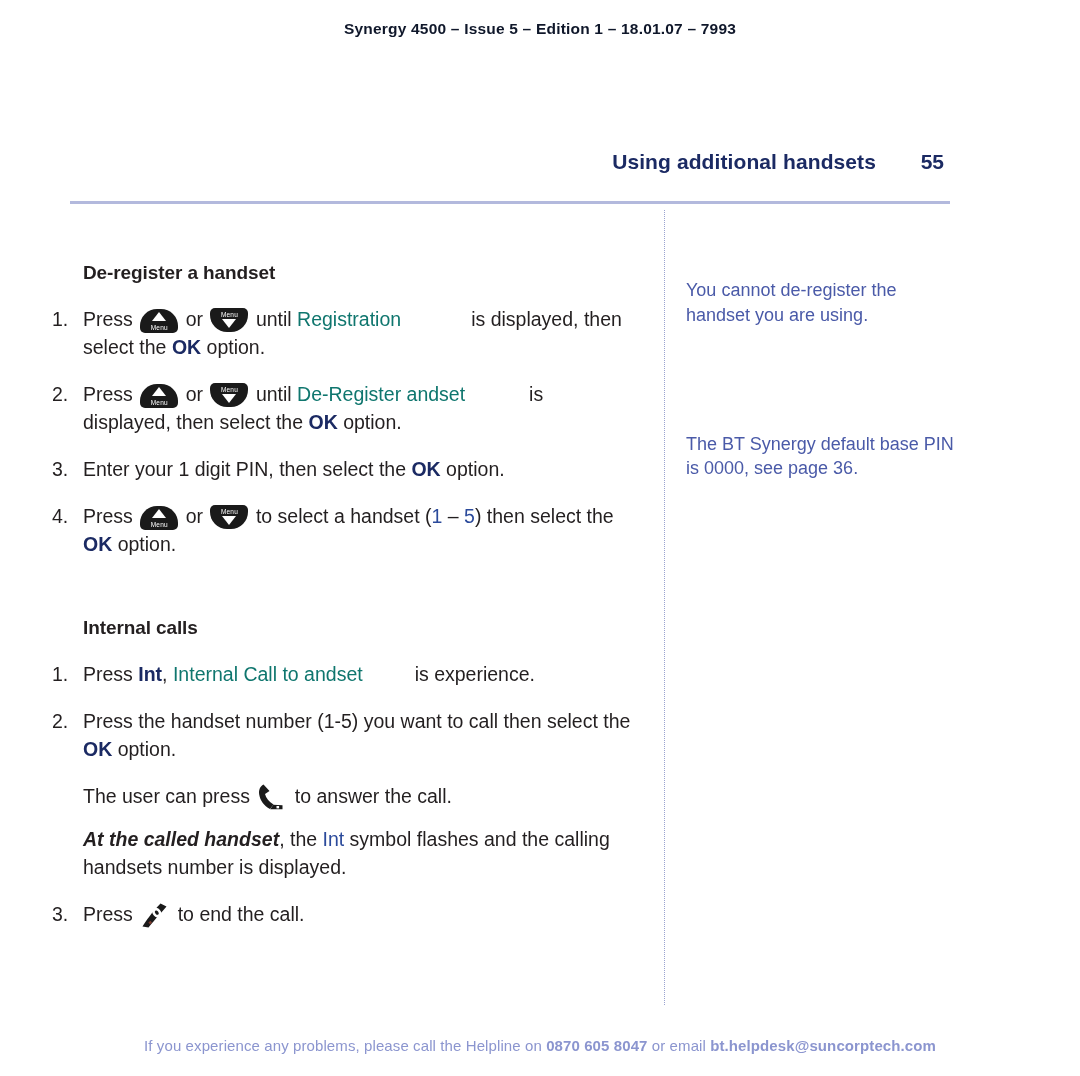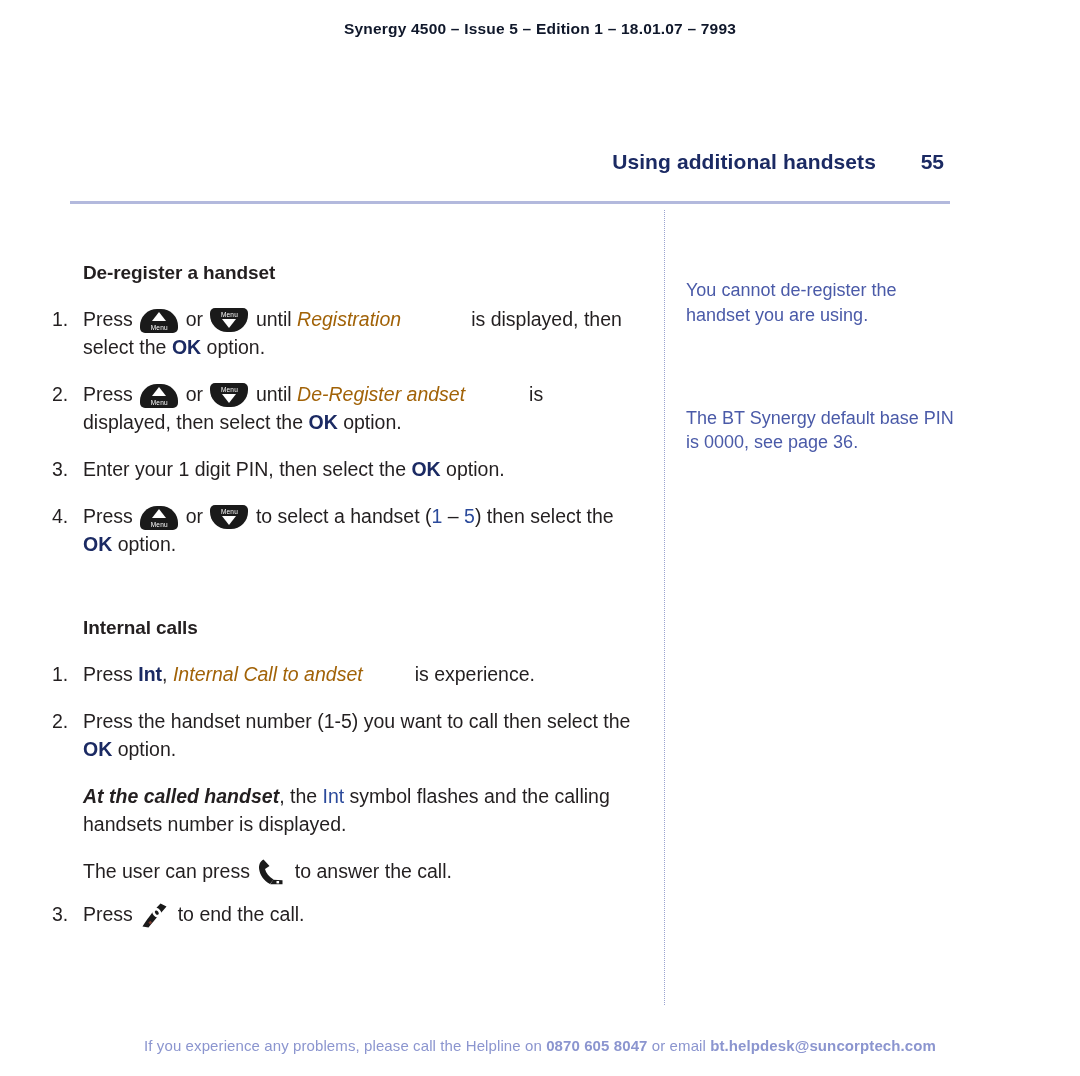--- a/index.html
+++ b/index.html
@@ -125,22 +125,21 @@
   }
   p.body.tight { margin-bottom: 14px; }
 
   
   .ok {
     font-weight: bold;
     color: #1b2a63;
   }
   .blue-num { color: #2b4a9b; }
   .disp {
-    font-style: italic;
-    color: #a16207;
+    color: #0f766e;
   }
   .gap-sm { display: inline-block; width: 52px; }
   .gap-md { display: inline-block; width: 64px; }
   .gap-lg { display: inline-block; width: 70px; }
   .bold-ital {
     font-weight: bold;
     font-style: italic;
     color: #231f20;
   }
   .int-bold {
@@ -211,21 +210,21 @@
     margin: 0 2px;
   }
   .phone-ico svg { display: block; }
 
   
   .side-note {
     font-size: 18px;
     line-height: 1.38;
     color: #4a5aa8;
   }
-  .side-note.n2 { margin-top: 78px; }
+  .side-note.n2 { margin-top: 104px; }
 
   
   .doc-footer {
     position: absolute;
     top: 1037px;
     left: 0;
     width: 1080px;
     text-align: center;
     font-size: 15px;
     color: #8b95cf;
@@ -328,39 +327,39 @@
       <span class="disp">Internal Call to andset</span><span class="gap-sm"></span><span>is experience.</span>
     </li>
 
     <li>
       <span class="num">2.</span>
       <span>Press the handset number (1-5) you want to call then select the</span>
       <span class="ok">OK</span>
       <span>option.</span>
     </li>
   </ol>
-
-  <p class="body">
-    <span class="bold-ital">At the called handset</span><span>, the</span>
-    <span class="int-plain">Int</span>
-    <span>symbol flashes and the calling handsets number is displayed.</span>
-  </p>
 
   <p class="body tight">
     <span>The user can press</span>
     <span class="phone-ico">
       <svg viewBox="0 0 30 28" width="30" height="28" aria-hidden="true">
         <path d="M6.5 1.5 C3 3.5 1.5 7 2.2 11.5 C3 17 7 23 13 26 L16.5 21.5 C12 19 9 15 8 11 L12.5 8 Z" fill="#1a1a1a"></path>
         <path d="M13.2 26.2 L25.5 26.2 L25.5 22.2 L16.2 21.8 Z" fill="#1a1a1a"></path>
         <rect x="19.5" y="23.0" width="2.6" height="2.4" fill="#ffffff"></rect>
       </svg>
     </span>
     <span>to answer the call.</span>
   </p>
 
+  <p class="body">
+    <span class="bold-ital">At the called handset</span><span>, the</span>
+    <span class="int-plain">Int</span>
+    <span>symbol flashes and the calling handsets number is displayed.</span>
+  </p>
+
   <ol class="steps">
     <li>
       <span class="num">3.</span>
       <span>Press</span>
       <span class="phone-ico">
         <svg viewBox="0 0 30 28" width="30" height="28" aria-hidden="true">
           <path d="M2.5 25.5 C6 20 12 11 20.5 2.5 L26.5 5.5 C19 14 12.5 21.5 8.5 26.5 Z" fill="#1a1a1a"></path>
           <ellipse cx="16.8" cy="11.6" rx="4.1" ry="5.4" transform="rotate(-40 16.8 11.6)" fill="#ffffff"></ellipse>
           <ellipse cx="16.8" cy="11.6" rx="1.6" ry="2.4" transform="rotate(-40 16.8 11.6)" fill="#1a1a1a"></ellipse>
           <rect x="8.4" y="21.4" width="2.6" height="2.6" transform="rotate(-40 8.4 21.4)" fill="#7a3b2e"></rect>

